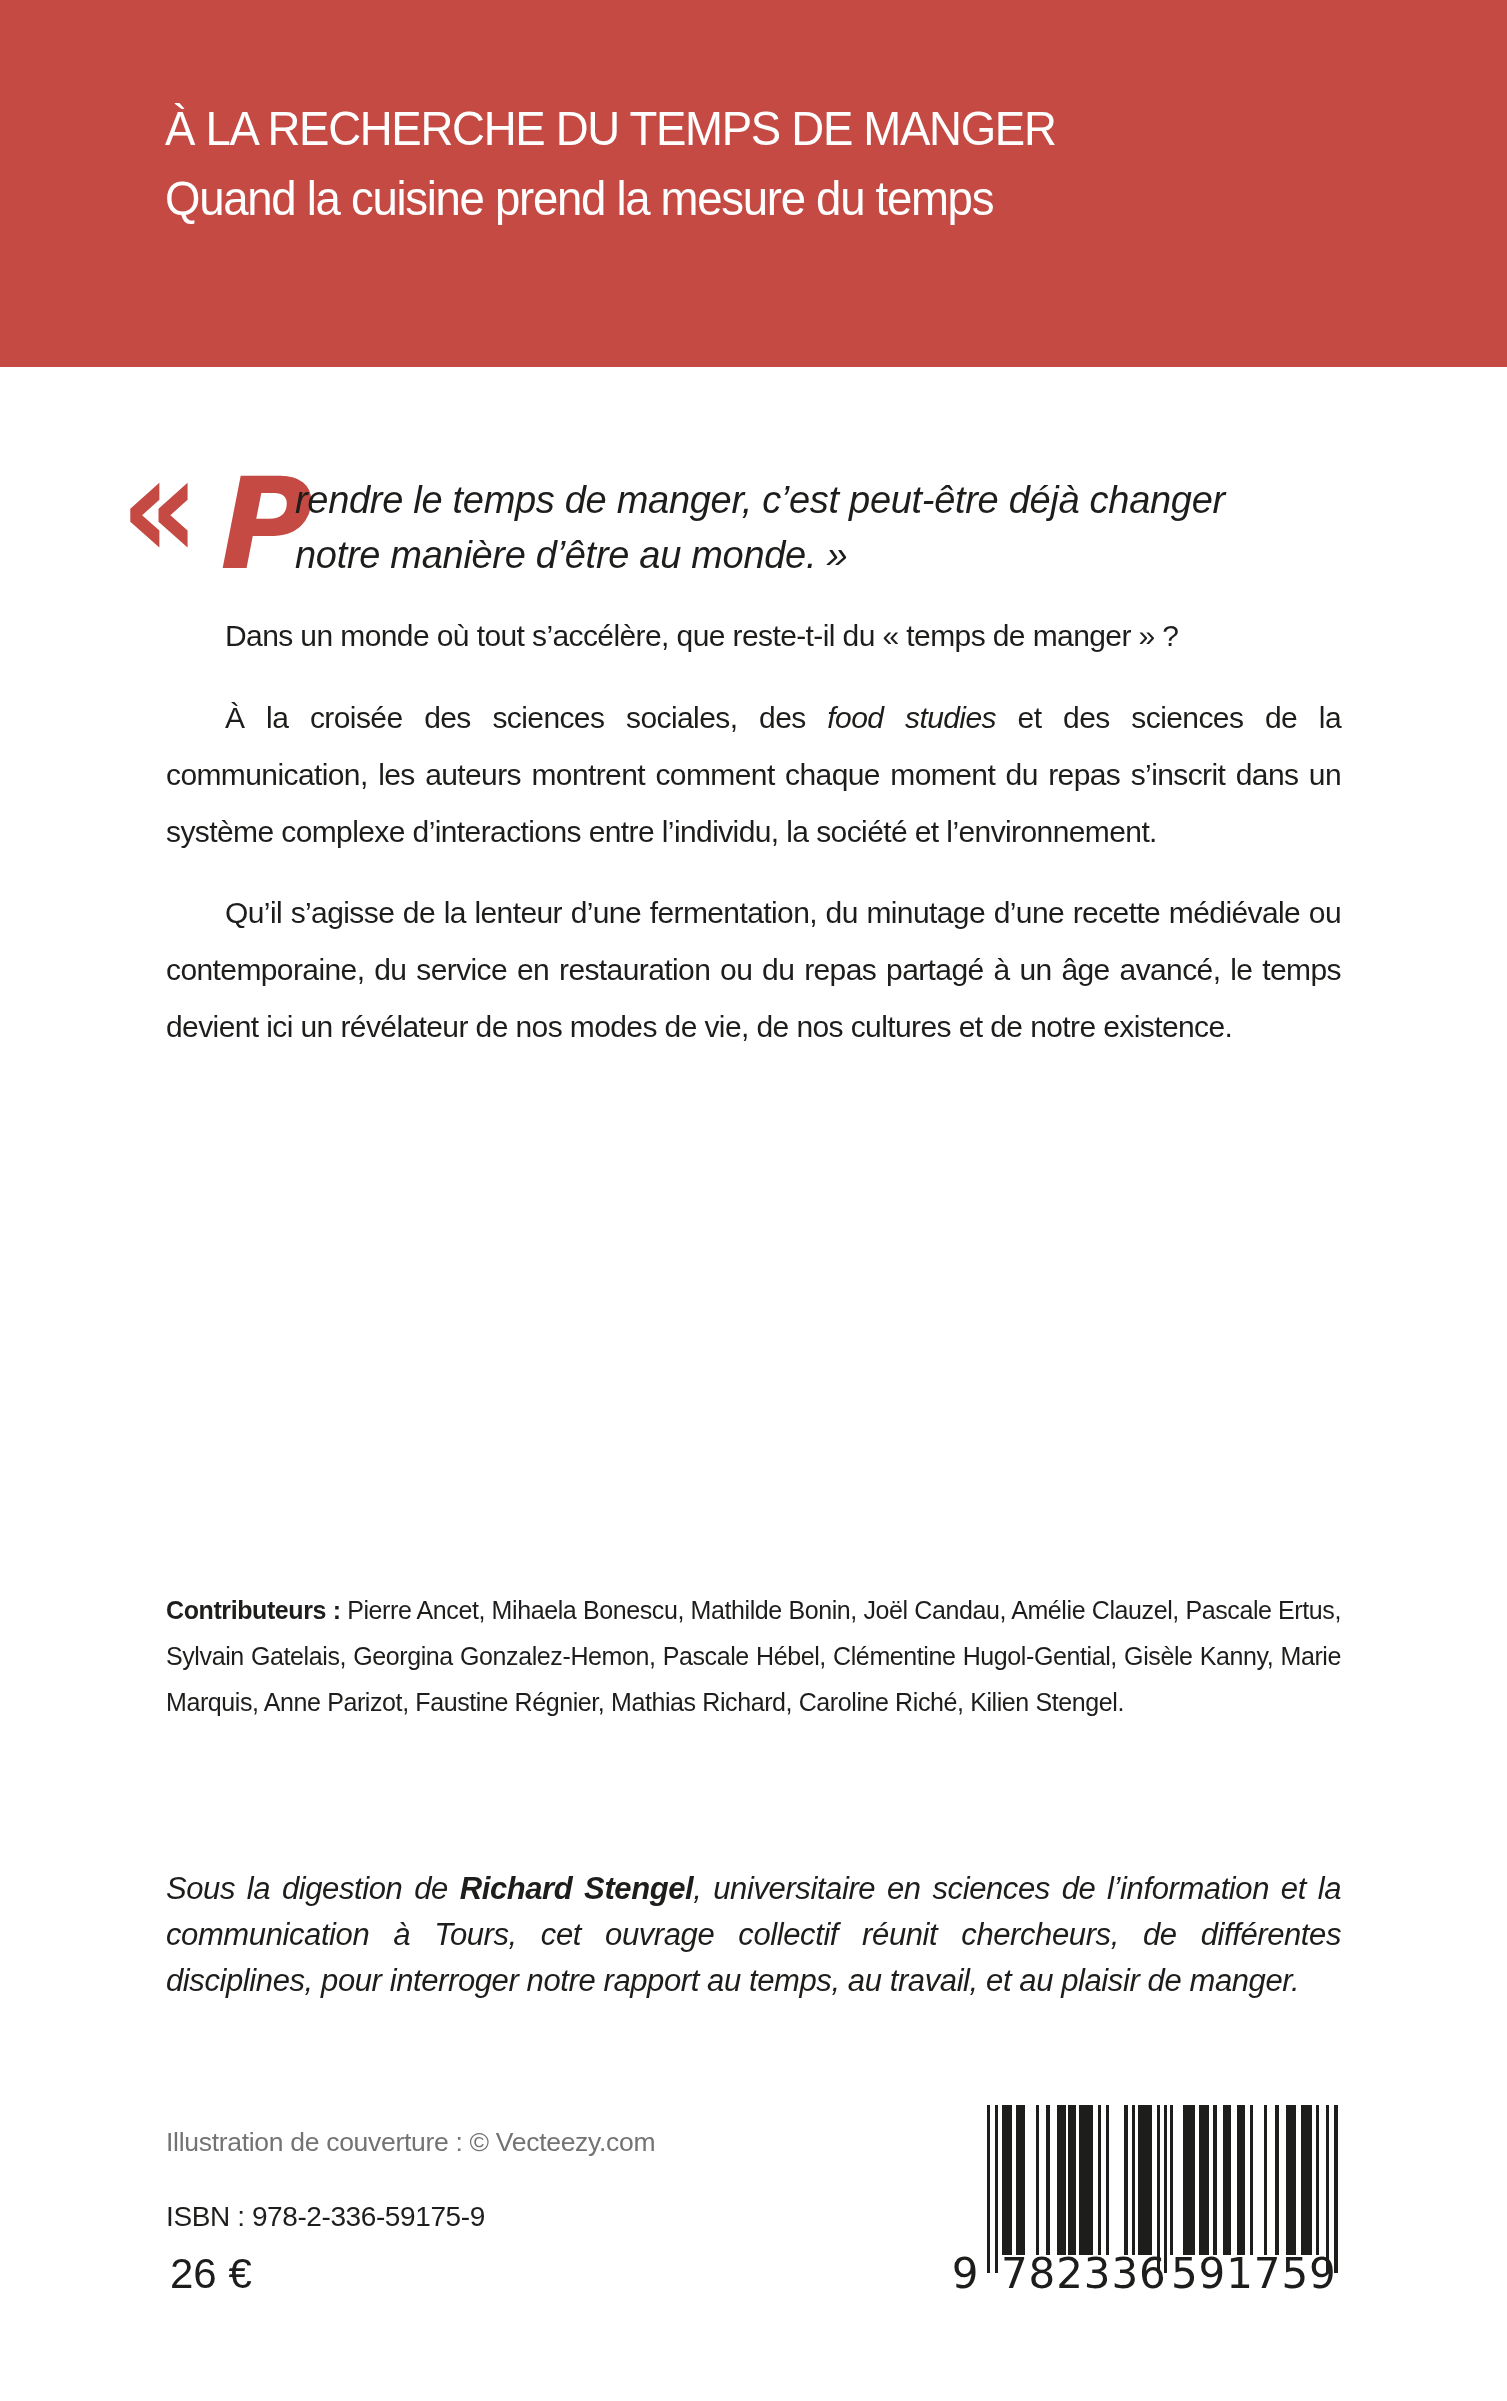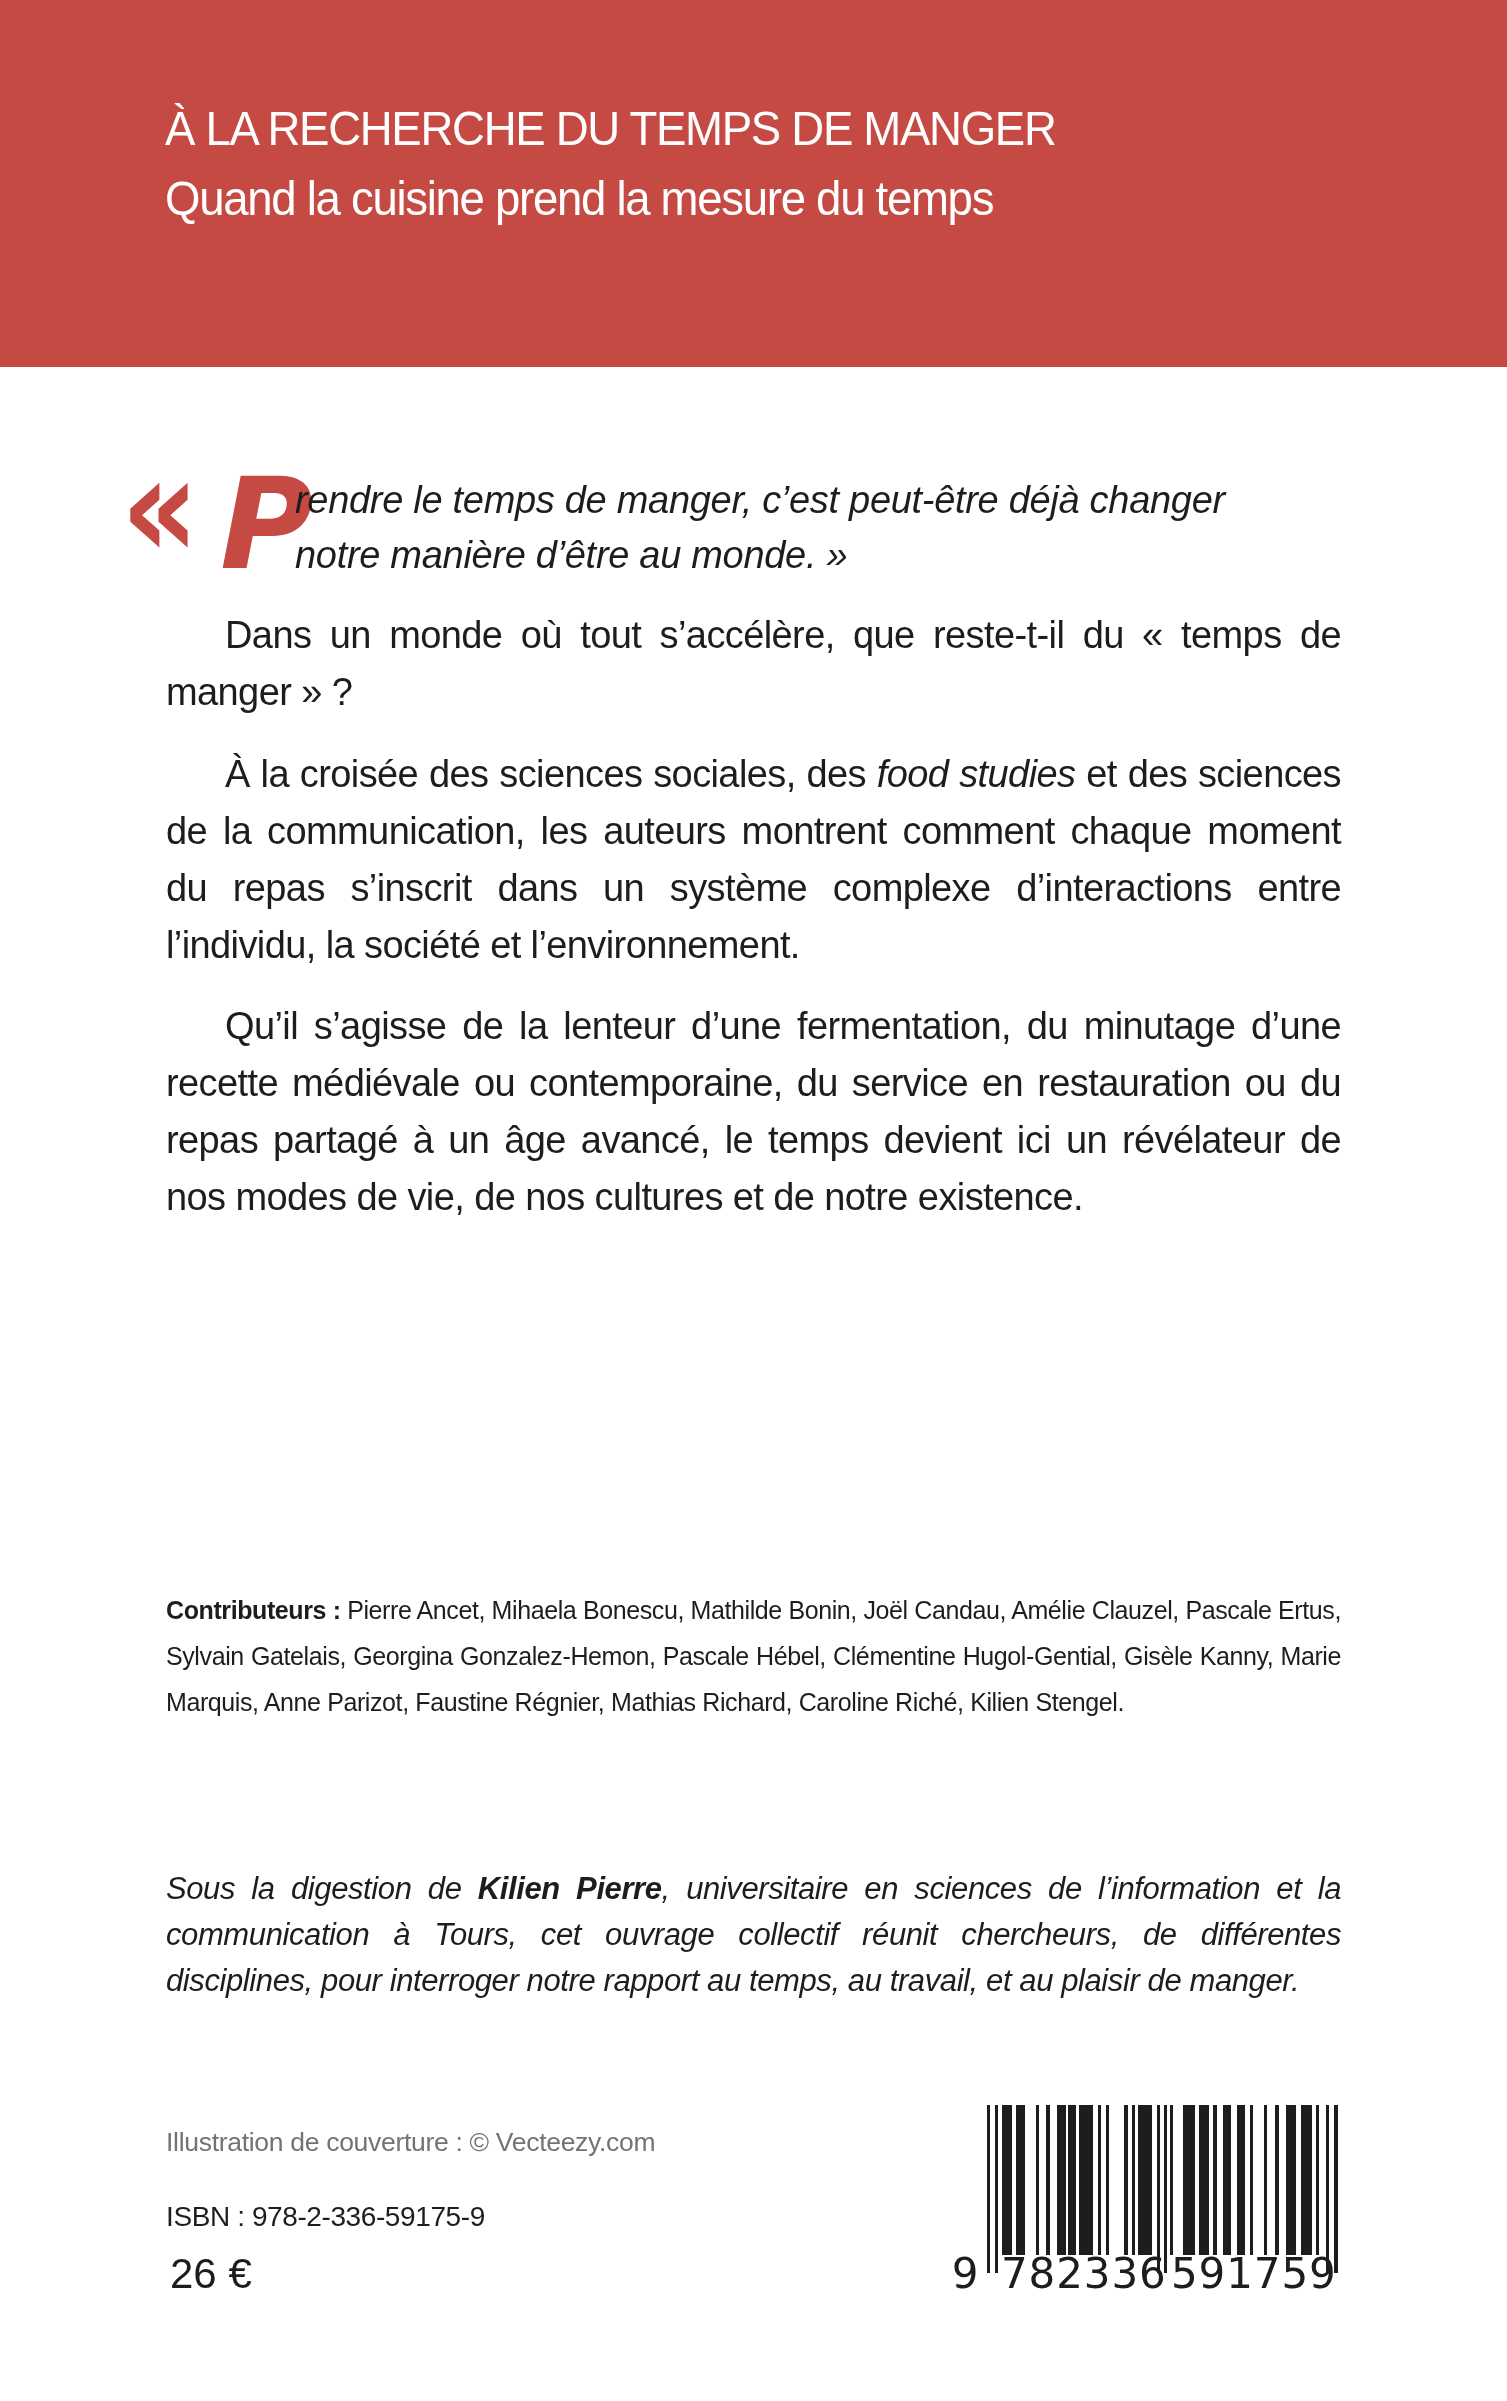--- a/index.html
+++ b/index.html
@@ -37,21 +37,21 @@
   }
   .quote-line {
     position: absolute; font-family: "Liberation Sans", sans-serif; font-style: italic;
     font-size: 38px; color: #1d1d1b; white-space: nowrap; letter-spacing: -0.3px;
   }
   .col {
     position: absolute; left: 166px; width: 1175px;
     font-family: "Liberation Sans", sans-serif; color: #1d1d1b;
   }
   .body-text p {
-    margin: 0 0 24.6px 0; font-size: 38px; line-height: 57px;
+    margin: 0 0 24.6px 0; font-size: 30px; line-height: 57px;
     text-align: justify; text-indent: 59px; letter-spacing: -0.6px;
   }
   .contrib {
     font-size: 25px; line-height: 46px; text-align: justify; margin: 0; letter-spacing: -0.4px;
   }
   .contrib b { font-weight: bold; }
   .direction {
     font-size: 31px; line-height: 46px; text-align: justify; font-style: italic; margin: 0;
     letter-spacing: -0.4px;
   }
@@ -100,21 +100,21 @@
   <p>Dans un monde où tout s’accélère, que reste-t-il du « temps de manger » ?</p>
   <p><span>À la croisée des sciences sociales, des </span><i>food studies</i><span> et des sciences de la communication, les auteurs montrent comment chaque moment du repas s’inscrit dans un système complexe d’interactions entre l’individu, la société et l’environnement.</span></p>
   <p>Qu’il s’agisse de la lenteur d’une fermentation, du minutage d’une recette médiévale ou contemporaine, du service en restauration ou du repas partagé à un âge avancé, le temps devient ici un révélateur de nos modes de vie, de nos cultures et de notre existence.</p>
 </div>
 
 <div class="col" style="top:1587px;">
   <p class="contrib"><b>Contributeurs :</b> <span>Pierre Ancet, Mihaela Bonescu, Mathilde Bonin, Joël Candau, Amélie Clauzel, Pascale Ertus, Sylvain Gatelais, Georgina Gonzalez-Hemon, Pascale Hébel, Clémentine Hugol-Gential, Gisèle Kanny, Marie Marquis, Anne Parizot, Faustine Régnier, Mathias Richard, Caroline Riché, Kilien Stengel.</span></p>
 </div>
 
 <div class="col" style="top:1866px;">
-  <p class="direction"><span>Sous la digestion de </span><b>Kilien Pierre</b><span>, universitaire en sciences de l’information et la communication à Tours, cet ouvrage collectif réunit chercheurs, de différentes disciplines, pour interroger notre rapport au temps, au travail, et au plaisir de manger.</span></p>
+  <p class="direction"><span>Sous la digestion de </span><b>Richard Stengel</b><span>, universitaire en sciences de l’information et la communication à Tours, cet ouvrage collectif réunit chercheurs, de différentes disciplines, pour interroger notre rapport au temps, au travail, et au plaisir de manger.</span></p>
 </div>
 
 <div class="credit">Illustration de couverture : © Vecteezy.com</div>
 <div class="isbn">ISBN : 978-2-336-59175-9</div>
 <div class="price">26 €</div>
 
 <div class="barcode">
   <div id="bars">
       <div class="bar long" style="left: 41px; width: 2.8px;"></div>
       <div class="bar long" style="left: 49px; width: 2.8px;"></div>

